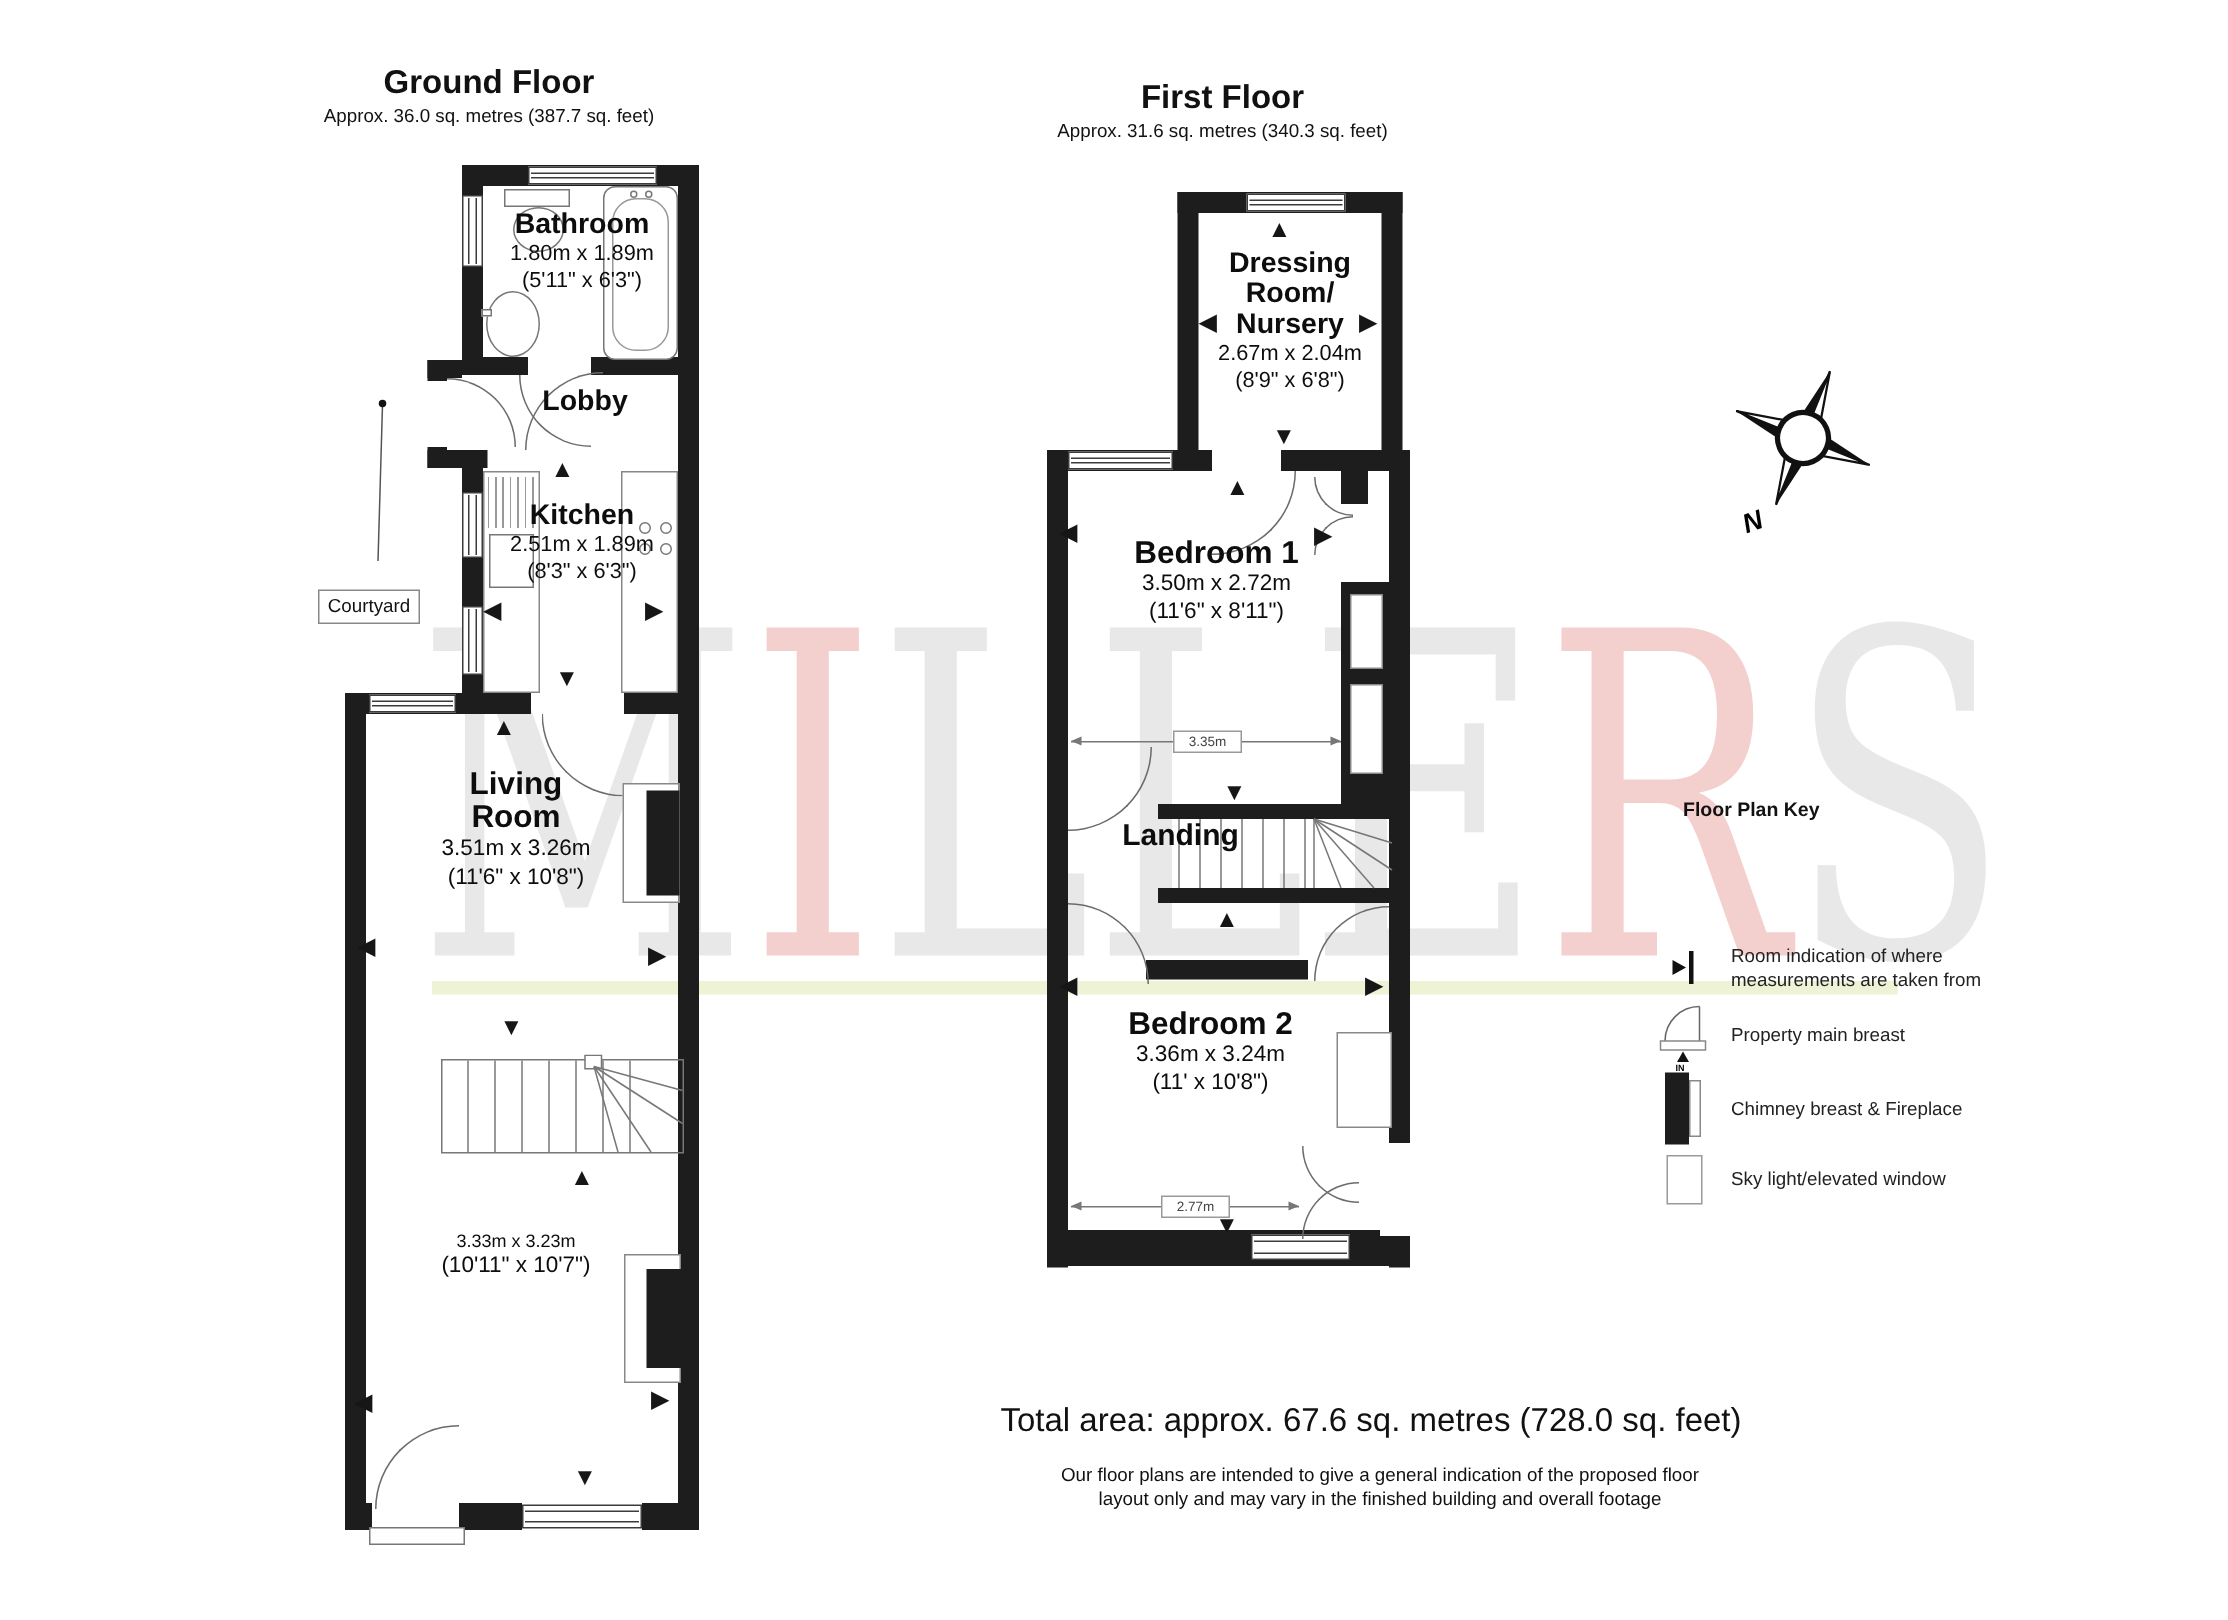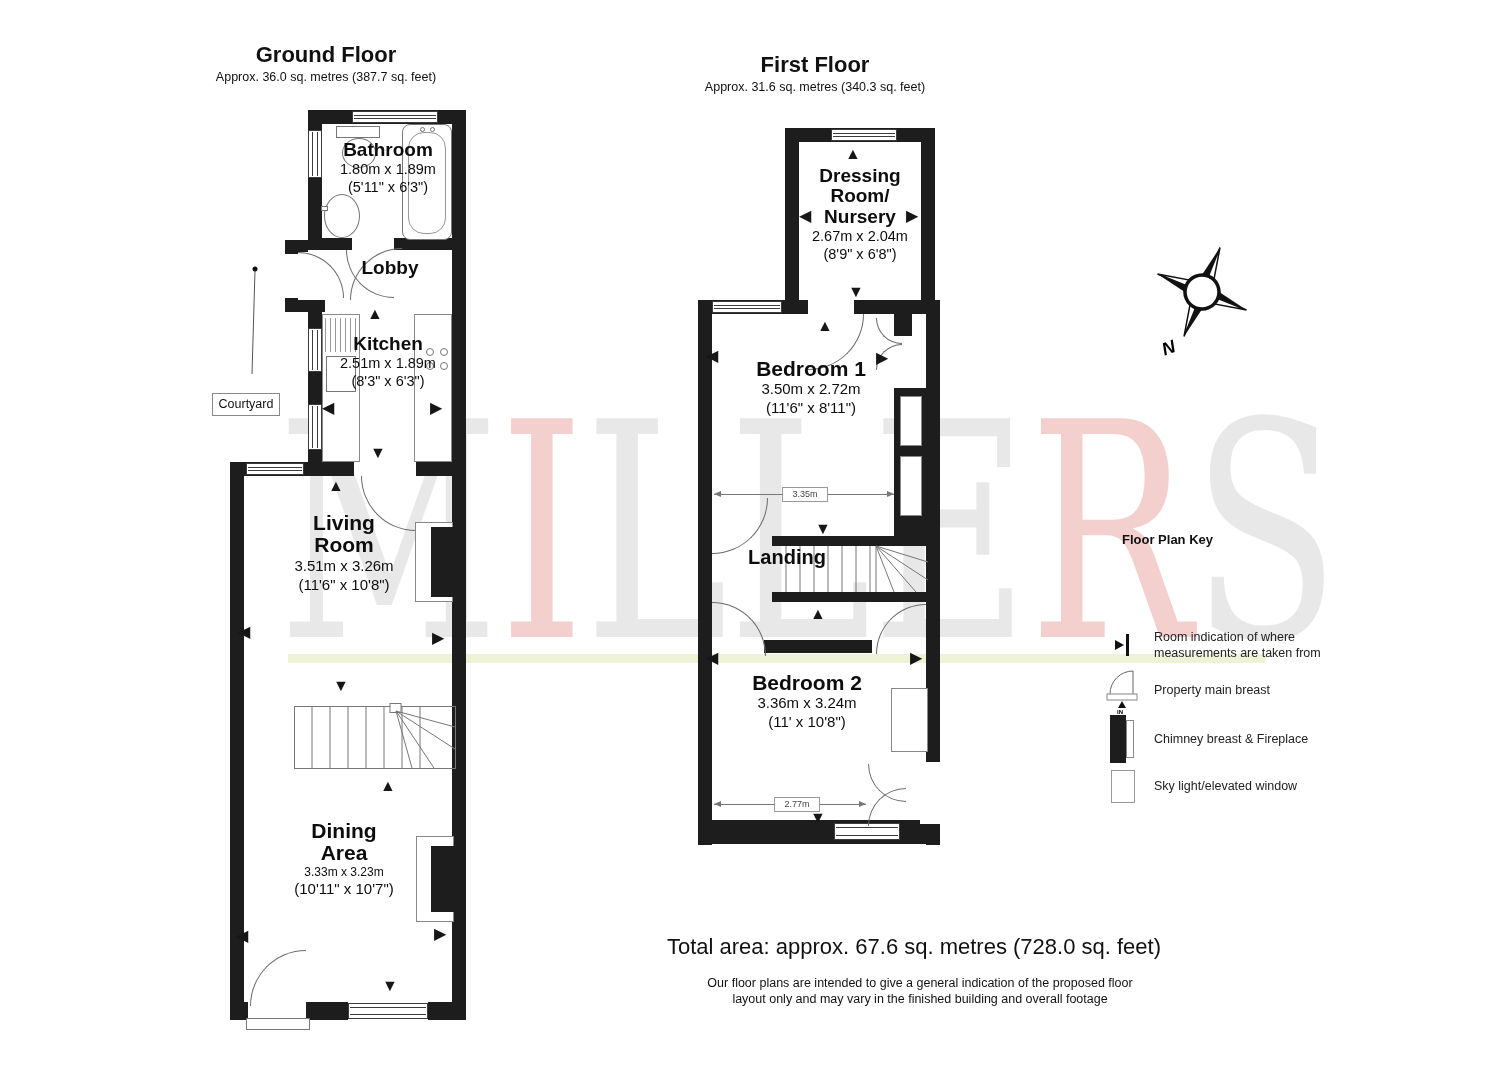--- a/index.html
+++ b/index.html
@@ -170,22 +170,20 @@
     <div class="room-dim">2.51m x 1.89m</div>
     <div class="room-dim">(8'3" x 6'3")</div>
   </div>
   <div class="room-label" style="left:262px;top:512px;width:164px">
     <div class="room-name">Living
 Room</div>
     <div class="room-dim" style="font-size:15px">3.51m x 3.26m</div>
     <div class="room-dim" style="font-size:15px">(11'6" x 10'8")</div>
   </div>
   <div class="room-label" style="left:262px;top:820px;width:164px">
-    <div class="room-name">Dining
-Area</div>
     <div class="room-dim" style="font-size:12px">3.33m x 3.23m</div>
     <div class="room-dim" style="font-size:15px">(10'11" x 10'7")</div>
   </div>
 
   <svg style="position:absolute;left:246px;top:264px" width="18" height="112">
     <line x1="6" y1="110" x2="9" y2="6" stroke="#555"></line>
     <circle cx="9" cy="5" r="2.5" fill="#111"></circle>
   </svg>
   <div class="courtyard" style="left:212px;top:393px;width:68px;height:23px">Courtyard</div>
 

